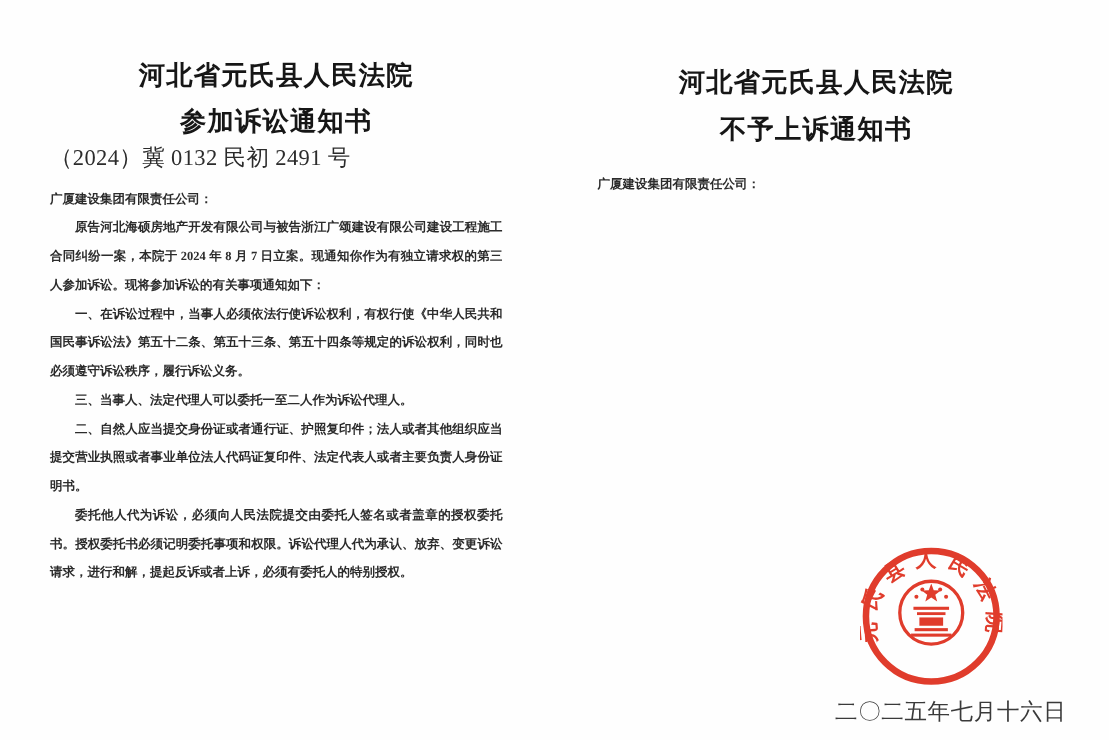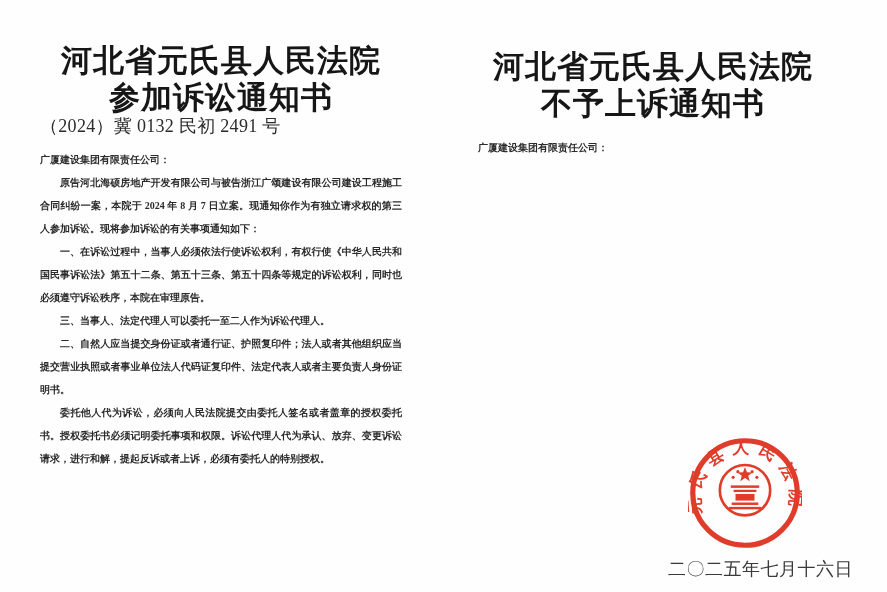--- a/index.html
+++ b/index.html
@@ -11,21 +11,21 @@
     background: #fefefe;
     overflow: hidden;
     font-family: "Liberation Serif", "DejaVu Serif", serif;
     color: var(--ink-color, #2b2b2b);
   }
   .doc { position: absolute; top: 40px; }
   .doc-left  { left: 40px;  width: 362px; }
   .doc-right { left: 458px; width: 390px; }
 
   .doc-title { margin: 0; text-align: center; font-weight: bold; color: #161616; }
-  .doc-title .t-line { display: block; font-size: 31px; line-height: 37px; letter-spacing: 1px; }
+  .doc-title .t-line { display: block; font-size: 21px; line-height: 37px; letter-spacing: 1px; }
   .doc-left  .doc-title { margin-top: 2px; }
   .doc-right .doc-title { margin-top: 8px; }
 
   .case-number {
     text-align: left;
     font-size: 18px;
     line-height: 20px;
     margin-top: 0;
     letter-spacing: 0.3px;
   }
@@ -70,21 +70,21 @@
   <section class="doc doc-left">
     <h1 class="doc-title">
       <span class="t-line">河北省元氏县人民法院</span>
       <span class="t-line">参加诉讼通知书</span>
     </h1>
     <div class="case-number">（2024）冀 0132 民初 2491 号</div>
     <div class="body-text">
       <div class="salutation">广厦建设集团有限责任公司：</div>
       <div>
           <p class="para">原告河北海硕房地产开发有限公司与被告浙江广颂建设有限公司建设工程施工合同纠纷一案，本院于 2024 年 8 月 7 日立案。现通知你作为有独立请求权的第三人参加诉讼。现将参加诉讼的有关事项通知如下：</p>
-          <p class="para">一、在诉讼过程中，当事人必须依法行使诉讼权利，有权行使《中华人民共和国民事诉讼法》第五十二条、第五十三条、第五十四条等规定的诉讼权利，同时也必须遵守诉讼秩序，本院在审理原告。</p>
+          <p class="para">一、在诉讼过程中，当事人必须依法行使诉讼权利，有权行使《中华人民共和国民事诉讼法》第五十二条、第五十三条、第五十四条等规定的诉讼权利，同时也必须遵守诉讼秩序，履行诉讼义务。</p>
           <p class="para">三、当事人、法定代理人可以委托一至二人作为诉讼代理人。</p>
           <p class="para">二、自然人应当提交身份证或者通行证、护照复印件；法人或者其他组织应当提交营业执照或者事业单位法人代码证复印件、法定代表人或者主要负责人身份证明书。</p>
           <p class="para">委托他人代为诉讼，必须向人民法院提交由委托人签名或者盖章的授权委托书。授权委托书必须记明委托事项和权限。诉讼代理人代为承认、放弃、变更诉讼请求，进行和解，提起反诉或者上诉，必须有委托人的特别授权。</p>
         </div>
     </div>
   </section>
 
   <section class="doc doc-right">
     <h1 class="doc-title">
       <span class="t-line">河北省元氏县人民法院</span>

